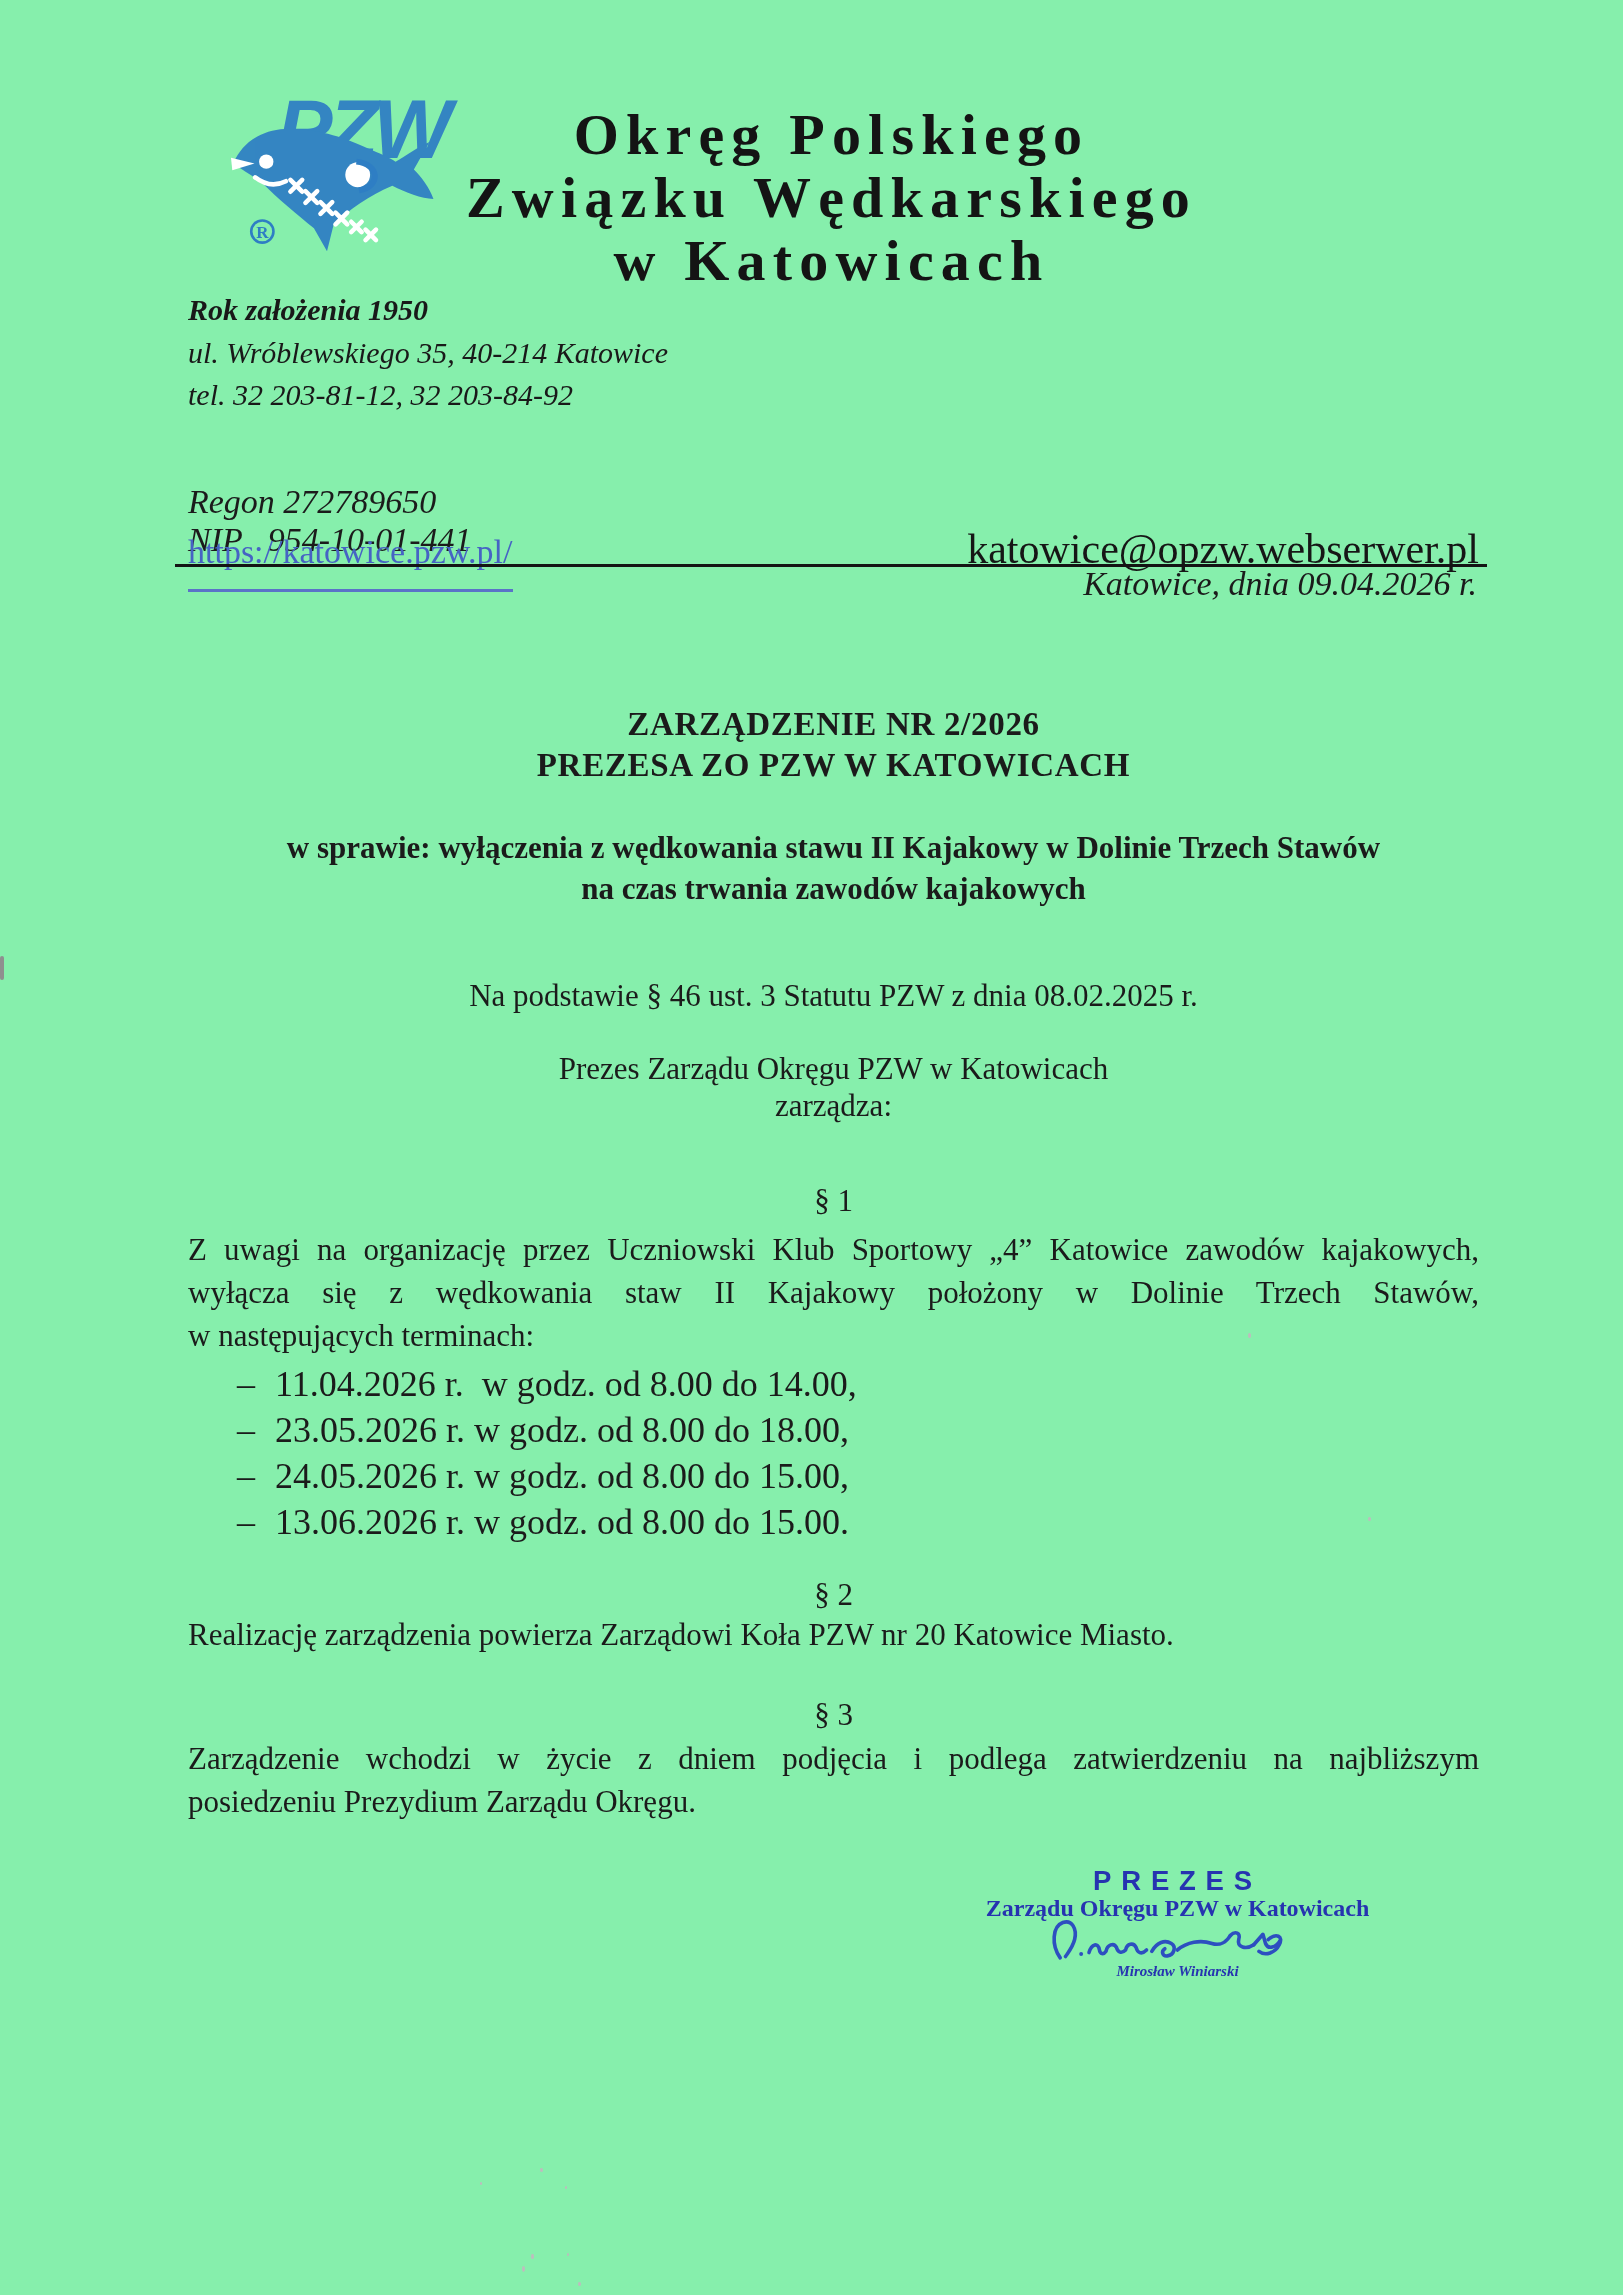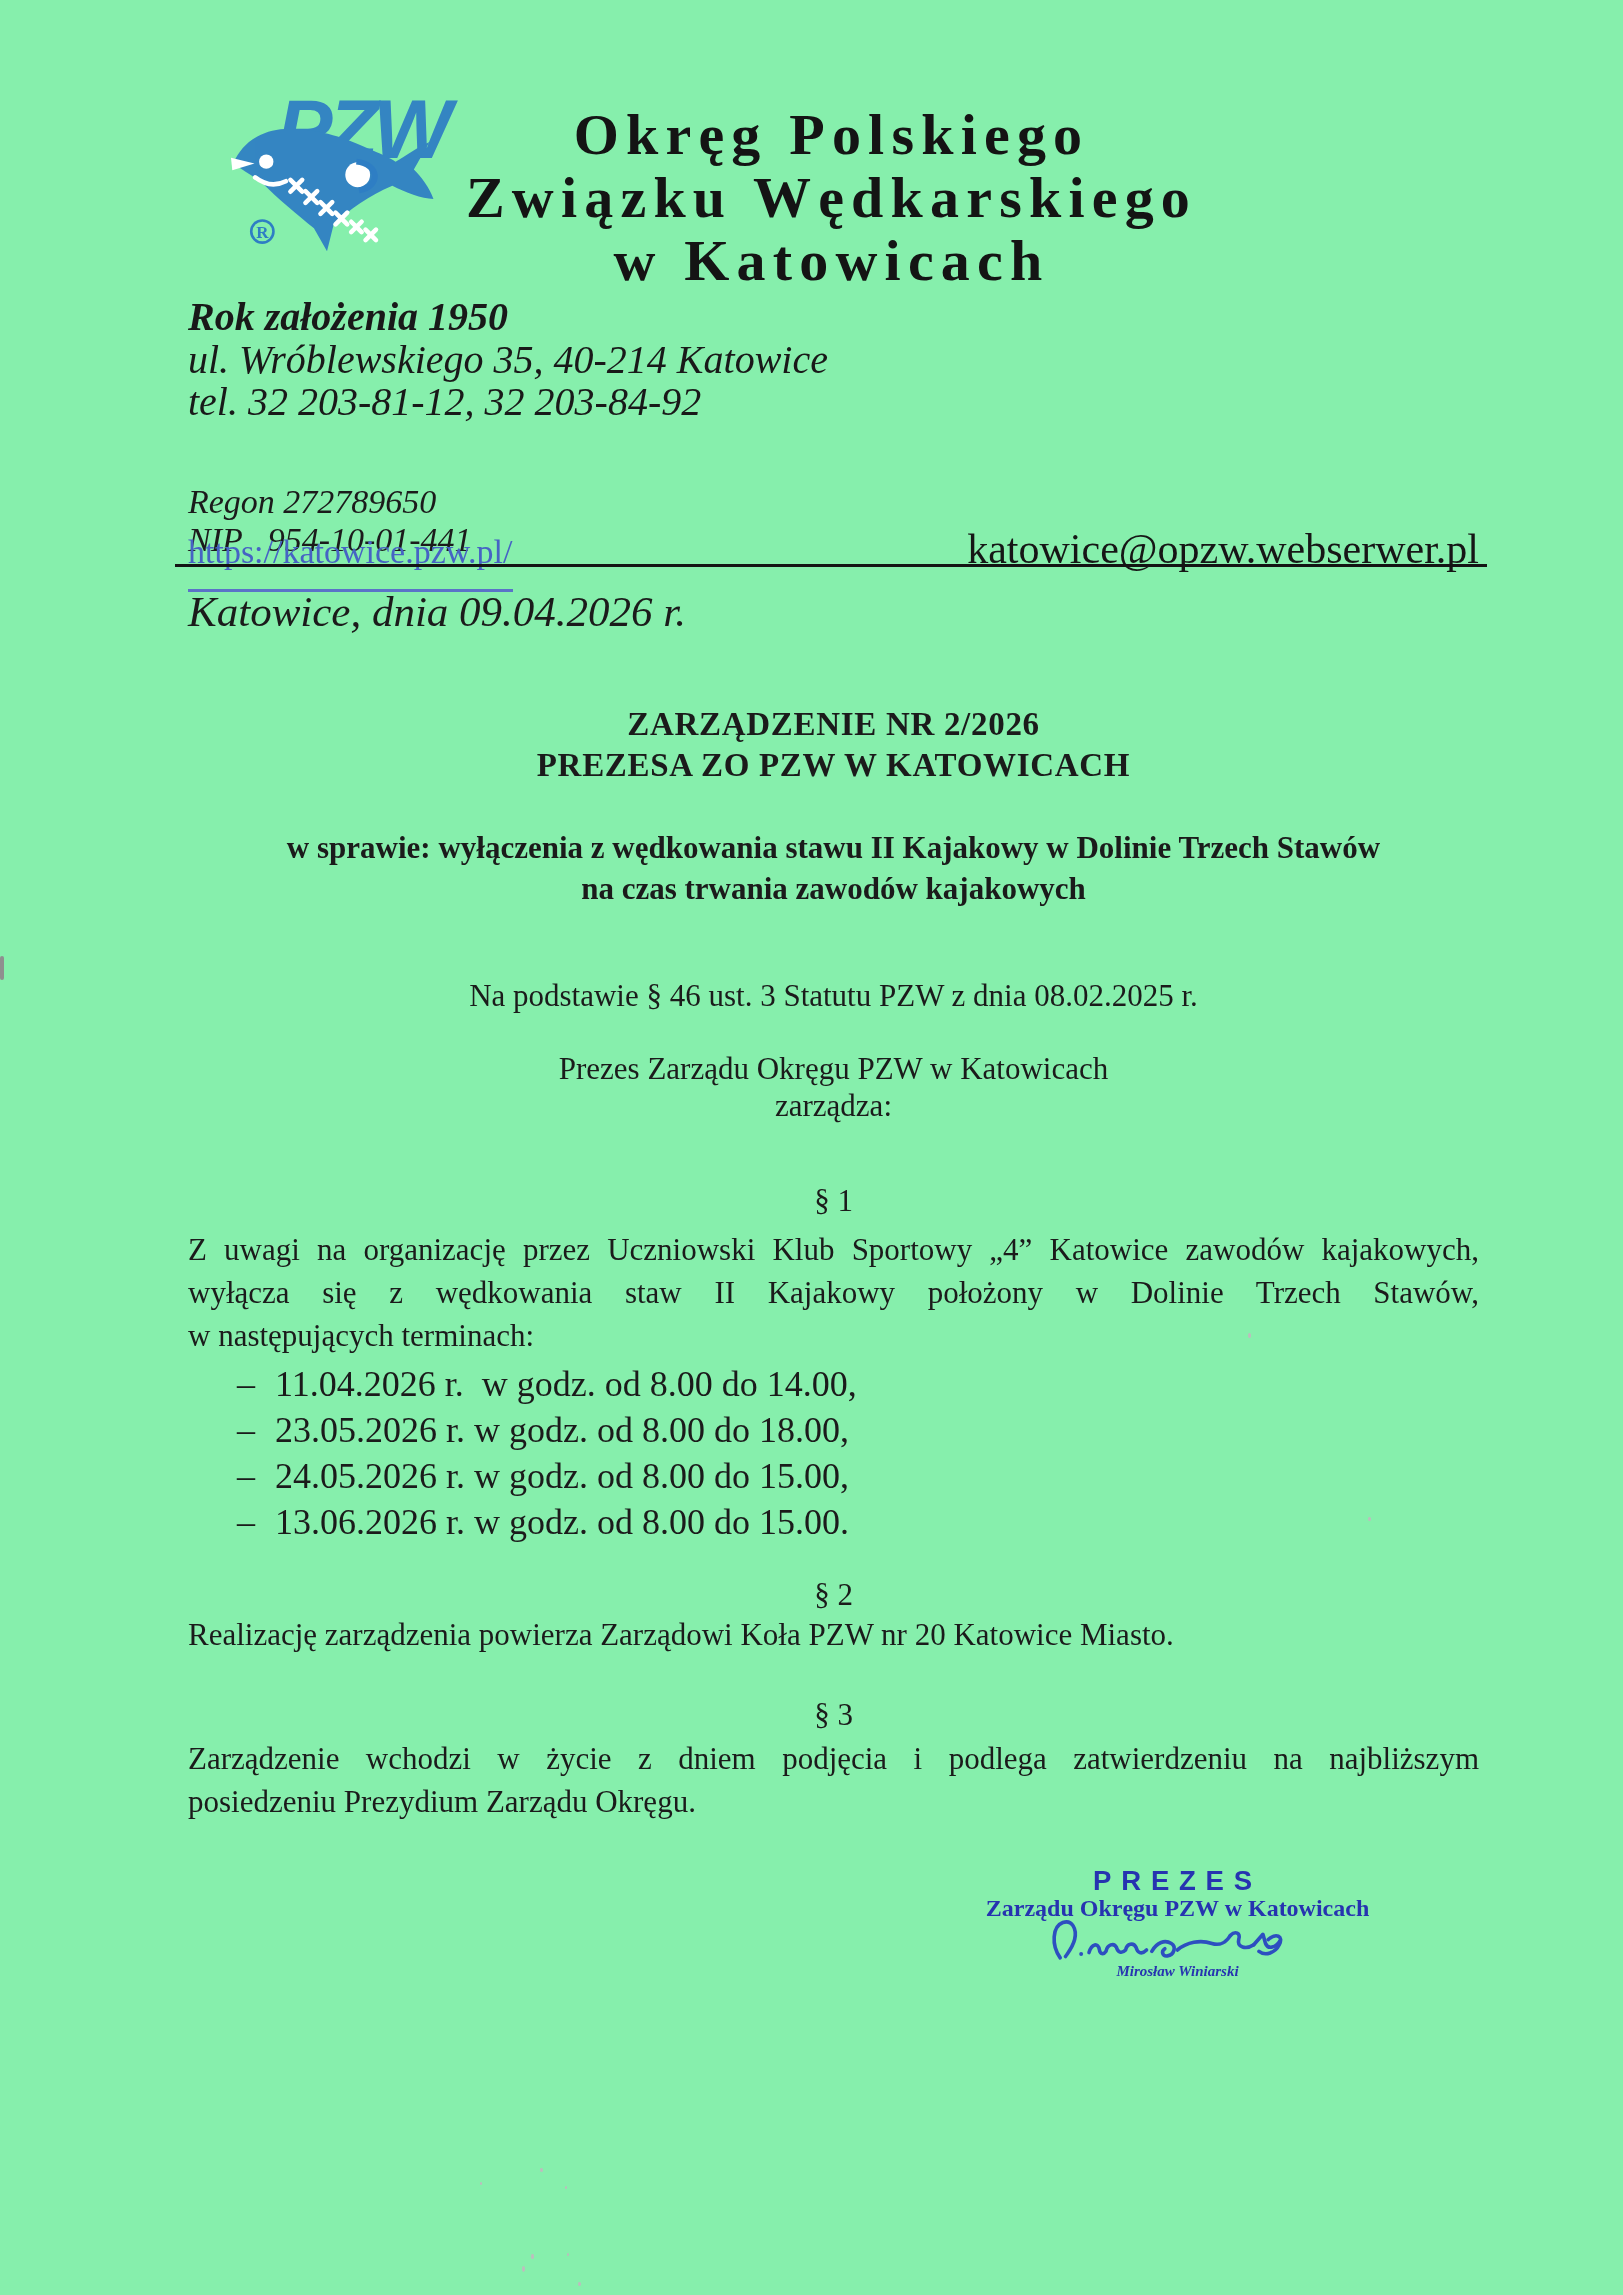--- a/index.html
+++ b/index.html
@@ -13,34 +13,34 @@
     overflow: hidden;
     text-decoration: underline;
   }
   
   .logo { position: absolute; left: 193px; top: 65px; width: 268px; height: 209px; }
   .org-title {
     position: absolute; left: 393px; top: 103px; width: 877px;
     text-align: center; font-weight: bold; font-size: 58px; line-height: 63px;
     letter-spacing: 7.2px; color: #141414;
   }
-  .info-line { position: absolute; left: 188px; font-style: italic; font-size: 40px; color: #191919; white-space: pre; }
+  .info-line { position: absolute; left: 188px; font-style: italic; font-size: 30px; color: #191919; white-space: pre; }
   .founded { top: 293px; font-weight: bold; }
   .addr    { top: 336px; }
   .phone   { top: 378px; }
   .wide-row { position: absolute; left: 188px; width: 1291px; display: flex; justify-content: space-between; align-items: baseline; font-size: 34px; }
   .bank-row  { top: 437px; }
   .regon-row { top: 483px; flex-direction: column; }
   .web-row   { top: 525px; }
   .it { font-style: italic; }
   .acct { font-weight: bold; font-size: 33px; letter-spacing: 0.7px; white-space: pre; }
   .weblink { color: #4663c4; text-decoration: none; border-bottom: 3.3px solid #5a73c8; padding-bottom: 18px; font-size: 34px; }
   .email { font-size: 42px; color: #161616; }
   .rule { position: absolute; left: 175px; top: 564px; width: 1312px; height: 3.3px; background: #141414; }
-  .date-row { position: absolute; left: 188px; top: 587px; width: 1289px; text-align: left; font-style: italic; font-size: 43px; }
+  .date-row { position: absolute; left: 188px; top: 565px; width: 1289px; text-align: right; font-style: italic; font-size: 34px; }
   
   .col { position: absolute; left: 188px; width: 1291px; }
   .doc-title  { top: 704px; font-size: 33px; line-height: 41px; font-weight: bold; text-align: center; letter-spacing: 0.7px; }
   .subject    { top: 827px; font-size: 31px; line-height: 41px; font-weight: bold; text-align: center; }
   .legal      { top: 978px; font-size: 31px; text-align: center; }
   .issuer1    { top: 1051px; font-size: 31px; text-align: center; }
   .issuer2    { top: 1088px; font-size: 31px; text-align: center; }
   .sec-head   { font-size: 31px; text-align: center; }
   .sec1-head  { top: 1183px; }
   .sec2-head  { top: 1577px; }

